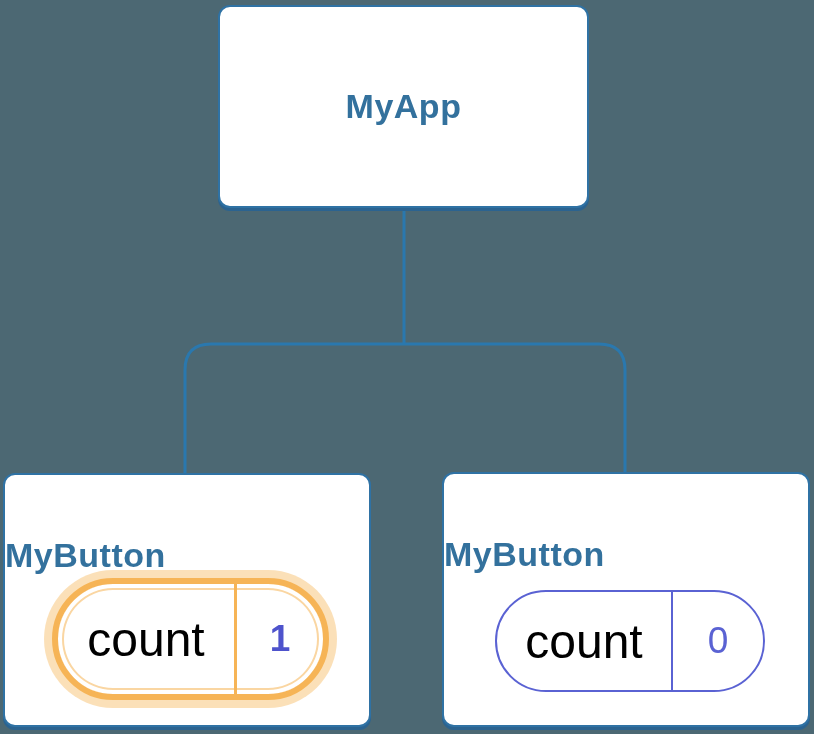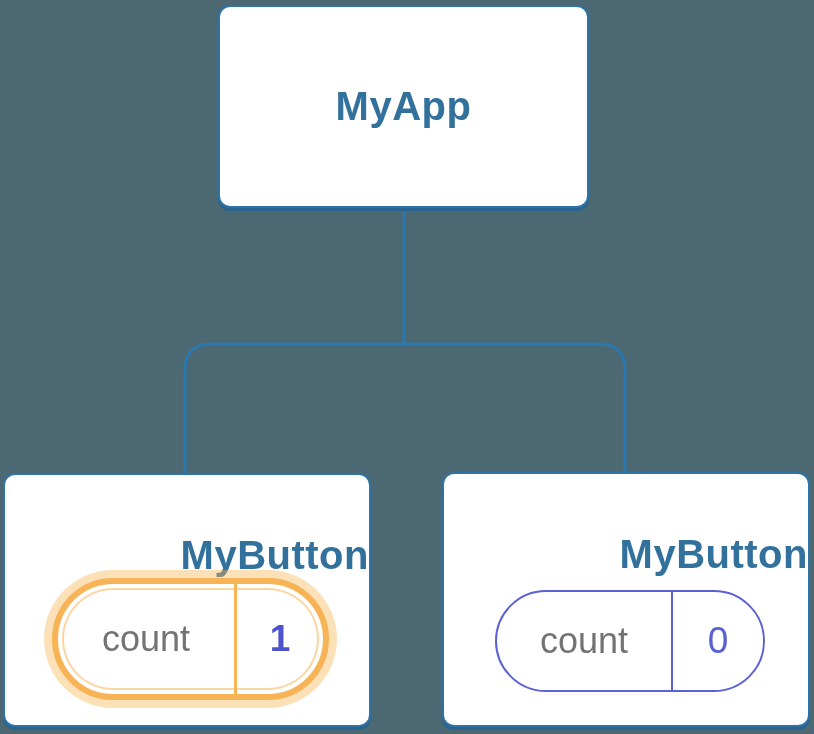--- a/index.html
+++ b/index.html
@@ -34,25 +34,25 @@
   }
   .node-child-left {
     left: 3px; top: 473px;
     width: 368px; height: 254px;
   }
   .node-child-right {
     left: 442px; top: 472px;
     width: 368px; height: 255px;
   }
   .node-title {
-    font-size: 40px;
+    font-size: 34px;
     font-weight: bold;
     color: #33719d;
     letter-spacing: 0.5px;
-    text-align: right;
+    text-align: left;
   }
   .child-title {
     position: absolute;
     left: 0; right: 0;
     top: 44px;
     line-height: 40px;
     margin-top: 16px;
   }
   .state-pill {
     position: absolute;
@@ -73,22 +73,22 @@
   .pill-normal {
     left: 51px; top: 116px;
     width: 270px; height: 102px;
     border: 2px solid #5a62d3;
     border-radius: 51px;
   }
   .pill-key {
     display: flex;
     align-items: center;
     justify-content: center;
-    color: #737373;
-    font-size: 36px;
+    color: #000000;
+    font-size: 48px;
   }
   .pill-highlighted .pill-key { width: 176px; }
   .pill-normal .pill-key { width: 174px; }
   .pill-divider {
     width: 3px;
     align-self: stretch;
   }
   .pill-highlighted .pill-divider { background: #f6b456; }
   .pill-normal .pill-divider { background: #5a62d3; width: 2px; }
   .pill-value {

